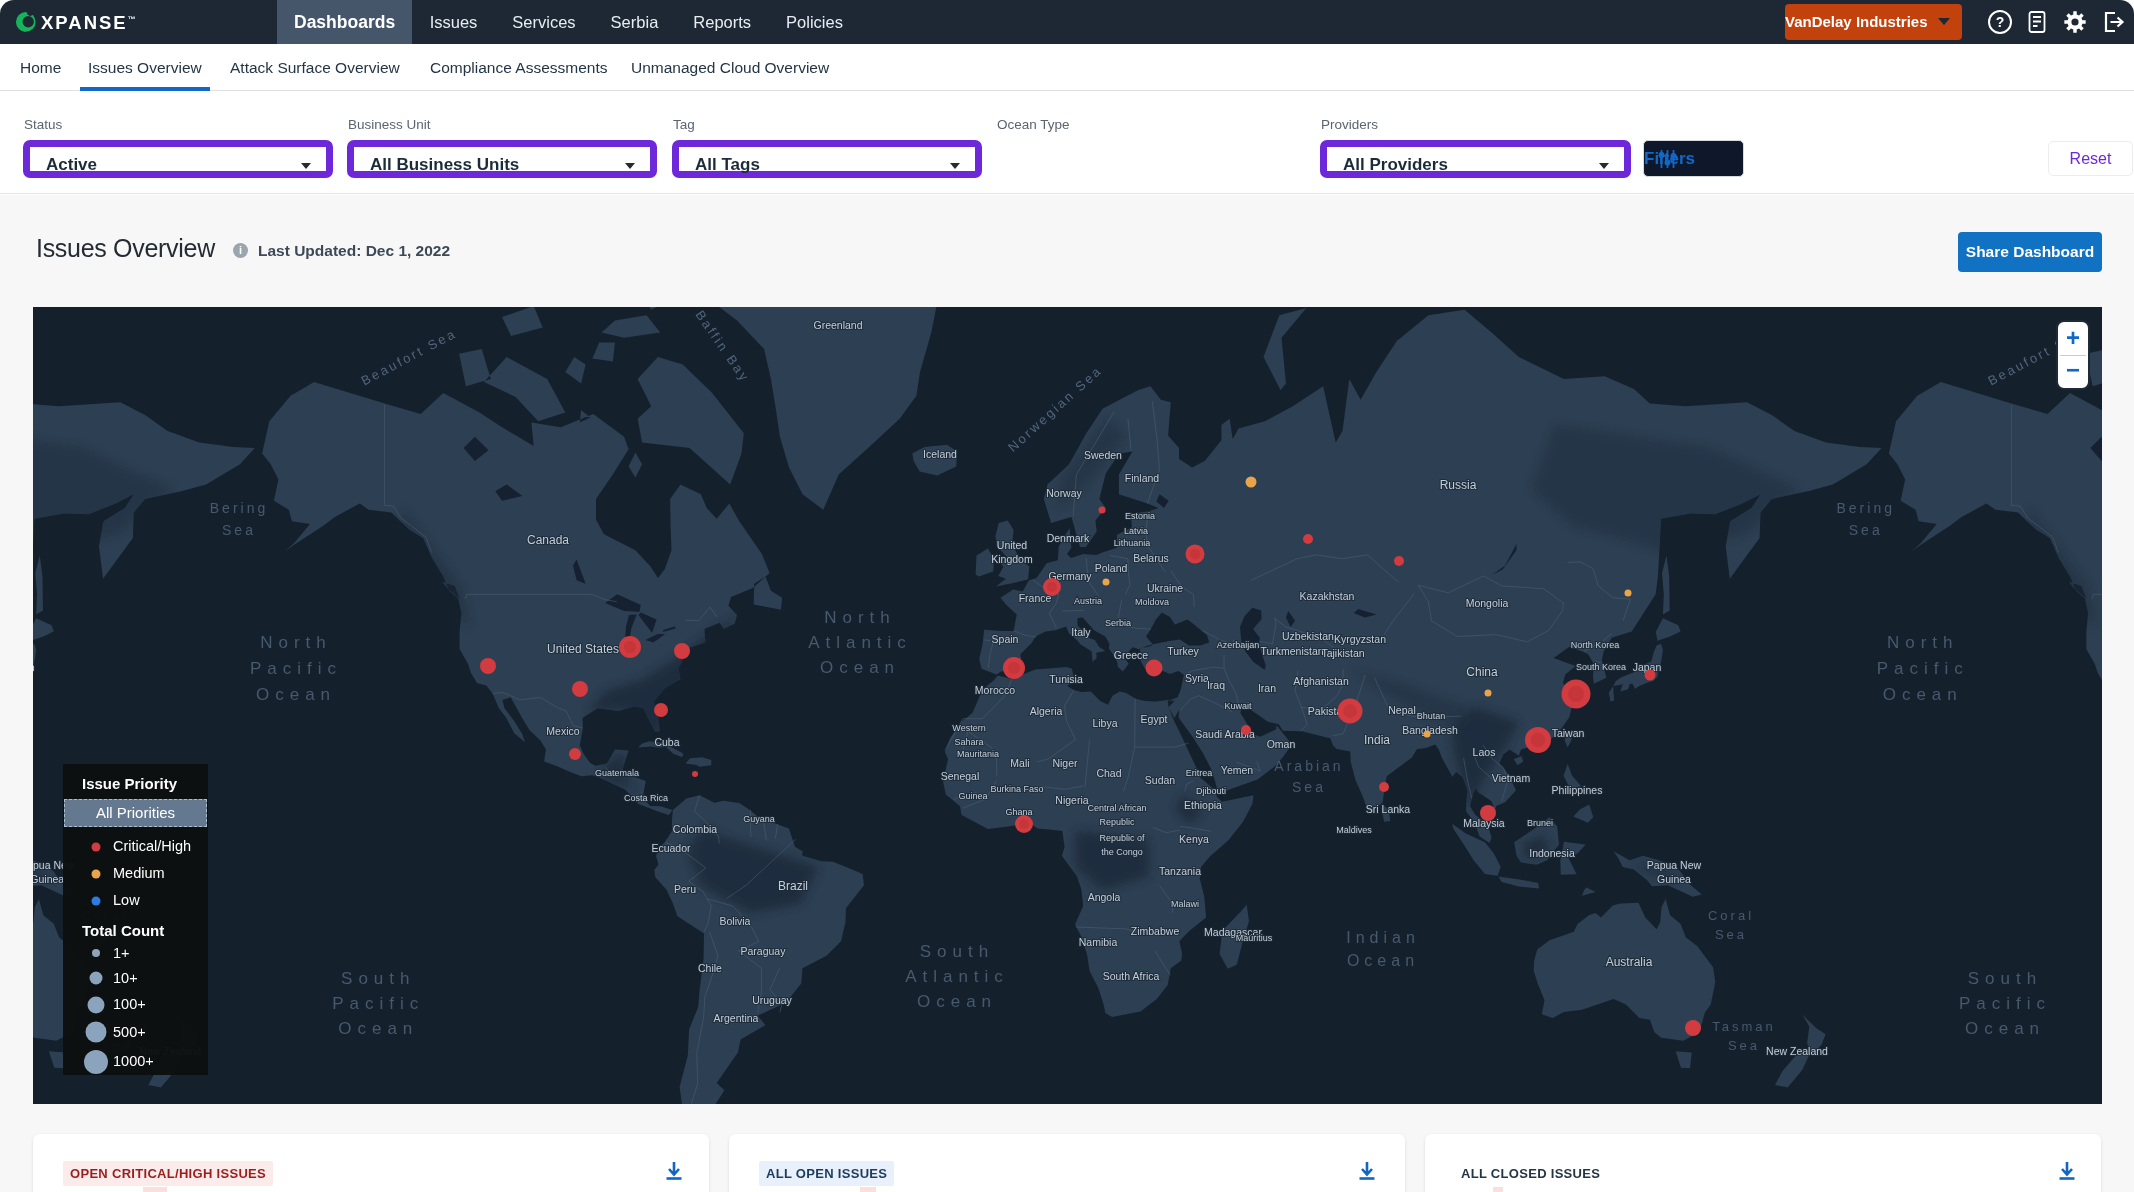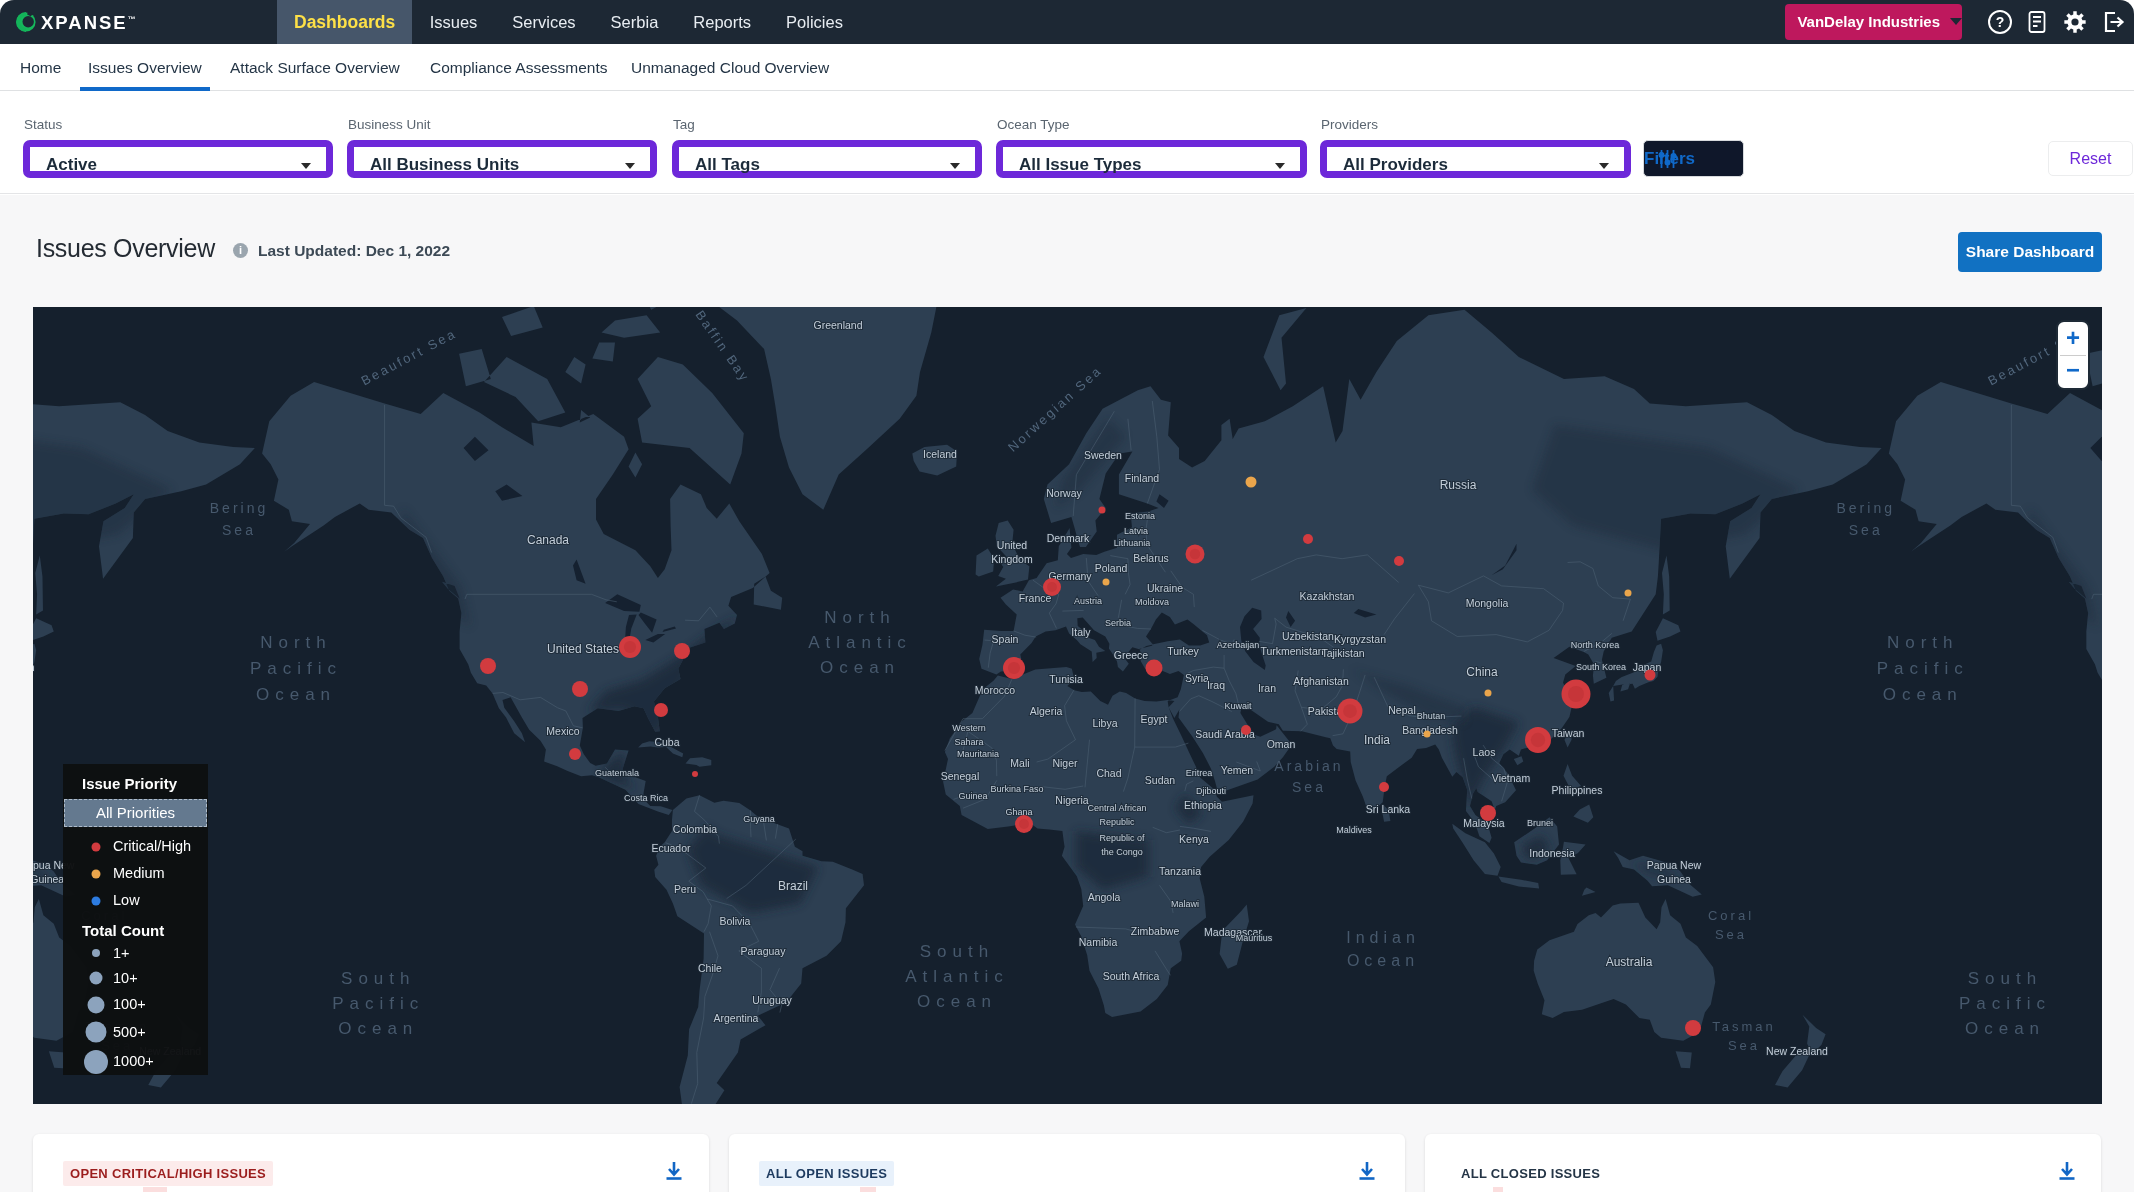--- a/index.html
+++ b/index.html
@@ -2,23 +2,23 @@
 <html><head><meta charset="utf-8"><style>
 *{margin:0;padding:0;box-sizing:border-box}
 html,body{width:2134px;height:1192px;overflow:hidden;background:#fff;font-family:"Liberation Sans",sans-serif}
 .page{position:relative;width:2134px;height:1192px;border-radius:14px 14px 0 0;overflow:hidden;background:#fff}
 .topnav{position:absolute;left:0;top:0;width:2134px;height:44px;background:#1d2834}
 .logo{position:absolute;left:16px;top:12px;width:20px;height:20px}
 .brand{position:absolute;left:41px;top:12px;color:#fff;font-size:18.5px;font-weight:bold;letter-spacing:2px}
 .brand sup{font-size:8px}
 .tabs{position:absolute;left:277px;top:0;height:44px;display:flex}
 .tab{height:44px;line-height:44px;padding:0 17.5px;color:#e8edf2;font-size:16.5px}
-.tab.active{background:#46566a;color:#fde047;font-weight:bold;padding:0 17px;font-size:17.5px}
-.acctbtn{position:absolute;left:1785px;top:4px;width:177px;height:36px;background:#be185d;border-radius:4px;color:#fff;
- font-size:15px;font-weight:bold;text-align:right;line-height:36px}
+.tab.active{background:#46566a;color:#ffffff;font-weight:bold;padding:0 17px;font-size:17.5px}
+.acctbtn{position:absolute;left:1785px;top:4px;width:177px;height:36px;background:#c2410c;border-radius:4px;color:#fff;
+ font-size:15px;font-weight:bold;text-align:left;line-height:36px}
 .acctbtn .car{display:inline-block;margin-left:10px;width:0;height:0;border-left:6px solid transparent;border-right:6px solid transparent;border-top:7px solid #1d2834;vertical-align:2px}
 .navicon{position:absolute;top:9px;width:26px;height:26px}
 .subnav{position:absolute;left:0;top:44px;width:2134px;height:47px;background:#fff;border-bottom:1px solid #dfe1e3}
 .subnav .it{position:absolute;top:15px;font-size:15.5px;color:#243546;white-space:nowrap}
 .subnav .underline{position:absolute;left:80px;top:43px;width:130px;height:4px;background:#1069c9}
 .filters{position:absolute;left:0;top:91px;width:2134px;height:103px;background:#fff;border-bottom:1px solid #e4e5e7}
 .flabel{position:absolute;top:26px;font-size:13.5px;color:#5a6570}
 .fbox{position:absolute;top:49px;height:38px;background:#fff;border:7px solid #6d28d9;border-radius:7px;
  font-size:17px;font-weight:bold;color:#1c2b3a;line-height:36px;padding-left:16px}
 .fbox .car{position:absolute;right:15px;top:16px;width:0;height:0;border-left:5px solid transparent;border-right:5px solid transparent;border-top:6px solid #2a2a2a}
@@ -100,21 +100,20 @@
 <div class="underline"></div>
     </div>
 <div class="filters">
 <div class="flabel" style="left:24px">Status</div>
 <div class="fbox" style="left:23px;width:310px">Active<span class="car"></span></div>
 <div class="flabel" style="left:348px">Business Unit</div>
 <div class="fbox" style="left:347px;width:310px">All Business Units<span class="car"></span></div>
 <div class="flabel" style="left:673px">Tag</div>
 <div class="fbox" style="left:672px;width:310px">All Tags<span class="car"></span></div>
 <div class="flabel" style="left:997px">Ocean Type</div>
-<div class="fbox" style="left:996px;width:311px">All Issue Types<span class="car"></span></div>
 <div class="flabel" style="left:1321px">Providers</div>
 <div class="fbox" style="left:1320px;width:311px">All Providers<span class="car"></span></div>
 <div class="fltbtn">Filters</div>
       <svg style="position:absolute;left:1658px;top:58px;width:19px;height:20px" viewBox="0 0 19 20">
         <g stroke="#1069c9" stroke-width="1.8" fill="#1069c9">
           <line x1="3.5" y1="1" x2="3.5" y2="19"></line>
           <circle cx="3.5" cy="6" r="2.1"></circle>
           <line x1="9.5" y1="1" x2="9.5" y2="19"></line>
           <circle cx="9.5" cy="13.5" r="2.1"></circle>
           <line x1="15.5" y1="1" x2="15.5" y2="19"></line>

